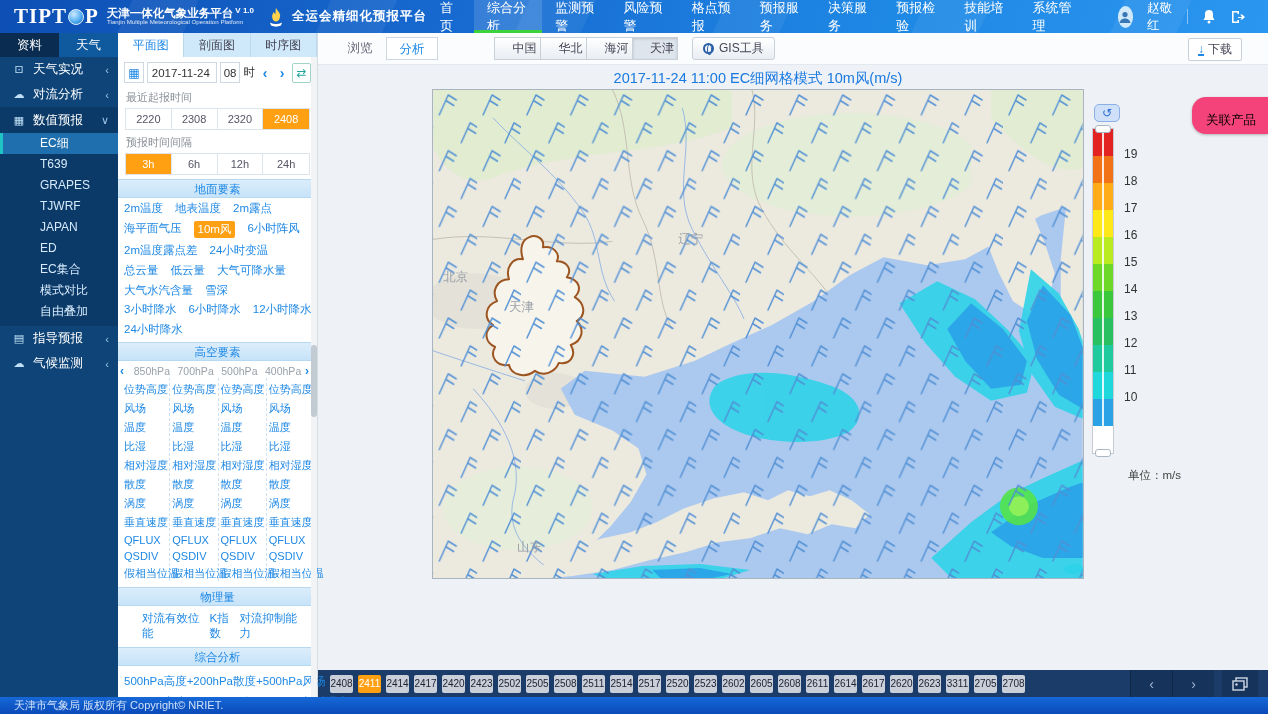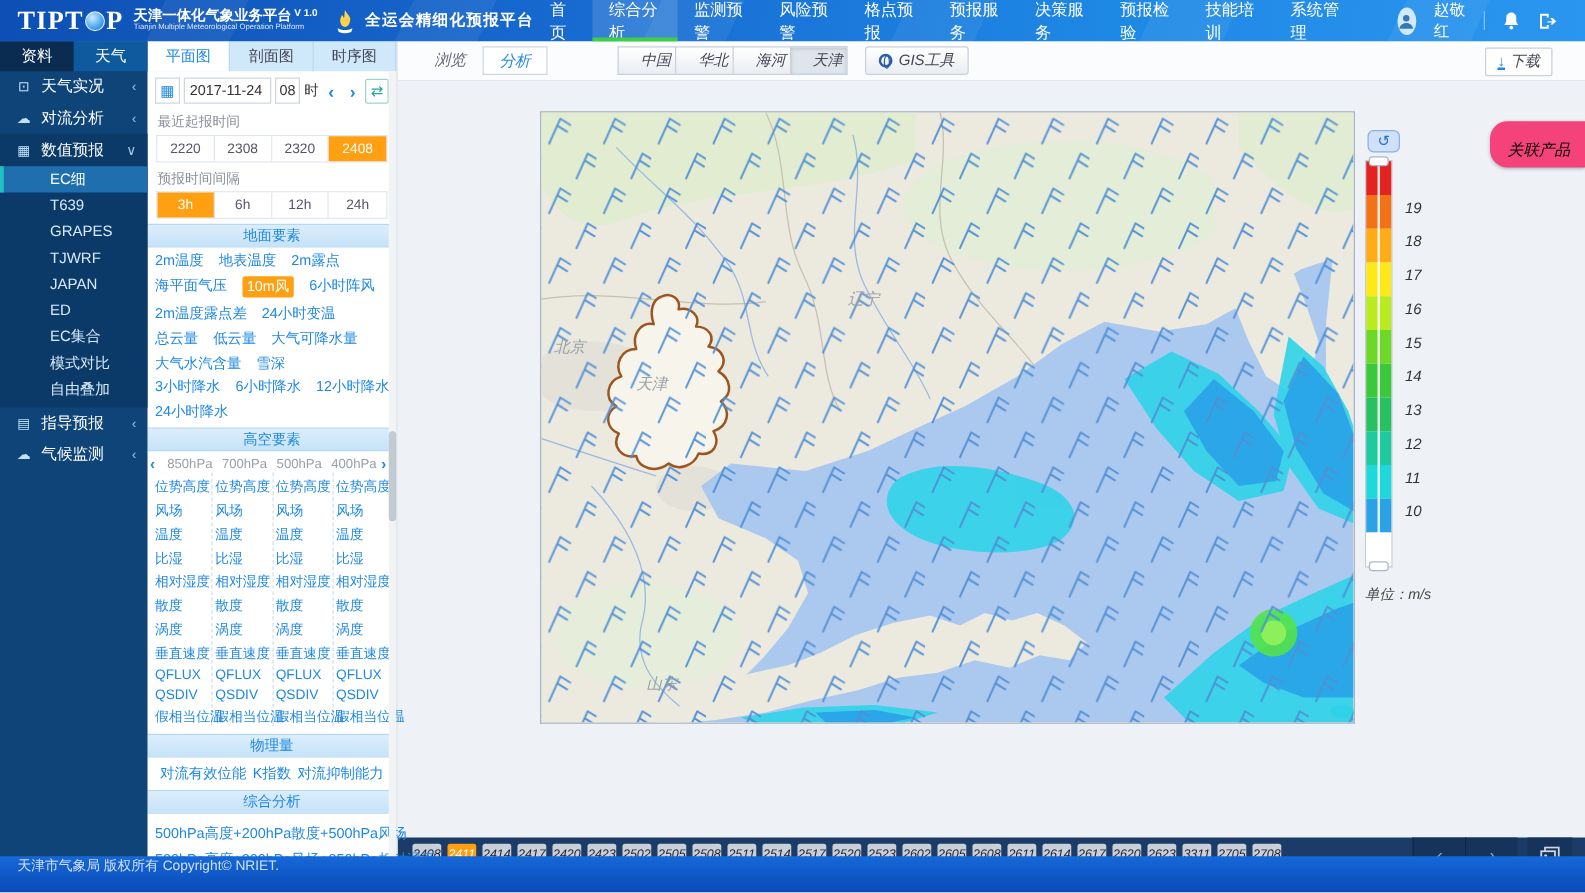--- a/index.html
+++ b/index.html
@@ -70,29 +70,29 @@
   .itemwrap { display:flex; flex-wrap:wrap; padding:3px 4px 1px 6px; column-gap:12px; row-gap:5px; }
   .itemwrap .pitem { font-size:11.5px; color:#1e88e5; cursor:pointer; white-space:nowrap; }
   .itemwrap .pitem.active { background:#ffa012; color:#fff; padding:1px 4px; border-radius:2px; }
   #upperhead { display:flex; align-items:center; padding:3px 2px 0 2px; }
   #upperhead .lvl { flex:1; text-align:center; font-size:10.5px; color:#98a0a8; }
   #upperhead .uarrow { color:#1e88e5; font-size:12px; font-weight:bold; width:10px; cursor:pointer; }
   #uppercols { display:flex; padding:0 2px 2px 4px; }
   .ucol { width:25%; border-right:1px dashed #cfe0f0; }
   .ucol:last-child { border-right:none; }
   .ucol .uitem { display:block; font-size:11px; color:#1e88e5; margin:4px 0 0 2px; white-space:nowrap; cursor:pointer; }
-  #physrow { display:flex; justify-content:space-between; padding:5px 10px 2px 10px; }
+  #physrow { display:flex; justify-content:space-between; padding:5px 10px 2px 24px; }
   #physrow .pitem { font-size:11.5px; color:#1e88e5; cursor:pointer; }
   #complist { padding:2px 6px; }
   #complist .citem { font-size:11.5px; color:#1e88e5; margin:6px 0; white-space:nowrap; cursor:pointer; }
   #pscroll { position:absolute; right:0; top:24px; bottom:0; width:6px; background:#f1f3f5; }
   #pthumb { position:absolute; top:288px; right:0; width:6px; height:72px; background:#c2cad2; border-radius:3px; }
 
   
-  #main { position:absolute; left:318px; top:33px; right:0; bottom:17px;font-style:italic; }
+  #main { position:absolute; left:318px; top:33px; right:0; bottom:17px; }
   #toolbar { height:32px; background:#fbfcfe; border-bottom:1px solid #e2e8ee; display:flex; align-items:center; padding-left:16px; position:relative; }
   .vtabs { display:flex; }
   .vtabs .vtab { width:52px; height:23px; line-height:23px; text-align:center; font-size:12.5px; color:#667; cursor:pointer; }
   .vtabs .vtab.active { background:#fff; border:1px solid #cfd8e2; color:#1e88e5; }
   .regions { display:flex; margin-left:56px; }
   .regions .rbtn { width:46px; height:23px; line-height:21px; text-align:center; font-size:12px; color:#445;
     background:linear-gradient(#ffffff,#e9edf2); border:1px solid #c8d0da; border-right:none; cursor:pointer;padding-left:14px; }
   .regions .rbtn:last-child { border-right:1px solid #c8d0da; }
   .regions .rbtn.active { background:#dfe5ec; box-shadow:inset 0 1px 3px rgba(0,0,0,.15); }
   #gisbtn { margin-left:14px; height:23px; display:flex; align-items:center; gap:5px; padding:0 10px;
@@ -110,38 +110,38 @@
   #map { position:absolute; left:114px; top:23px; width:652px; height:490px; border:1px solid #a8b4c0; background:#ece9df; }
 
   
   #legend { position:absolute; left:774px; top:38px; width:70px; }
   #lreset { width:26px; height:18px; border-radius:5px; background:#cfe0f8; border:1px solid #8ab0e8; color:#2a6fd0;
     font-size:12px; display:flex; align-items:center; justify-content:center; cursor:pointer; margin-left:2px; }
   #lbar { position:relative; width:22px; margin-top:6px; border:1px solid #c8ccd2; }
   #lbar .seg { width:20px; height:27px; }
   #ltrack { position:absolute; left:9px; top:0; bottom:0; width:2px; background:rgba(255,255,255,.85); }
   .handle { position:absolute; left:2px; width:16px; height:8px; background:#fff; border:1px solid #aab8c6; border-radius:3px; cursor:pointer; }
-  #lticks { position:absolute; left:32px; top:37px;margin-top:12px; }
+  #lticks { position:absolute; left:32px; top:37px; }
   #lticks span { display:block; height:27px; line-height:27px; font-size:12px; color:#333; }
-  #lunit { margin-top:14px; font-size:11.5px; color:#444; white-space:nowrap; }
+  #lunit { margin-top:14px; font-size:11.5px; color:#444; white-space:nowrap;margin-left:36px; }
 
   
   #timeline { position:absolute; left:0; right:0; bottom:0; height:27px; background:#1b3c68; display:flex; align-items:center; padding-left:12px; }
   #tlist { display:flex; gap:5px; }
   #tlist .tbtn { width:23px; height:18px; line-height:18px; text-align:center; font-size:10px; color:#223;
     background:#c9d0d9; border-radius:2px; cursor:pointer; }
   #tlist .tbtn.active { background:#ffa012; color:#fff; }
   #tlnav { position:absolute; right:54px; top:0; height:27px; display:flex; }
   #tlnav .tarr { width:42px; height:27px; background:#16335c; color:#9fb4d0; font-size:14px;
     display:flex; align-items:center; justify-content:center; cursor:pointer; border-left:1px solid #0f2848; }
   #tlframes { position:absolute; right:10px; top:0; width:36px; height:27px; background:#16335c;
     display:flex; align-items:center; justify-content:center; cursor:pointer; }
 
   
-  #footer { position:absolute; left:0; right:0; bottom:0; height:29px; background:linear-gradient(#1668d8,#0a4ab8);
+  #footer { position:absolute; left:0; right:0; bottom:0; height:17px; background:linear-gradient(#1668d8,#0a4ab8);
     color:#cfe0f8; font-size:11px; line-height:16px; padding-left:14px; z-index:30; }
 </style>
 </head>
 <body>
 
 <div id="topnav">
   <div class="brand">
     <span class="logo">
       <span>TIPT</span>
         <span class="globe"></span>
@@ -390,20 +390,21 @@
       <span class="gisglobe"></span>
       <span>GIS工具</span>
     </div>
     <div id="dlbtn">
       <span class="dlicon">↓</span>
       <span>下载</span>
     </div>
   </div>
 
   <div id="content">
+    <div id="maptitle">2017-11-24 11:00 EC细网格模式 10m风(m/s)</div>
     <div id="related">关联产品</div>
 
     <svg id="map" viewBox="0 0 652 490">
       <defs>
         <pattern id="barbs" width="44" height="56" patternUnits="userSpaceOnUse">
           <g stroke="#4f8fd4" stroke-width="1.5" fill="none" stroke-linecap="round">
             <path d="M6 25 L15 5 M15 5 L23 10 M12.5 10.5 L20.5 15.5"></path>
             <path d="M28 53 L37 33 M37 33 L45 38 M34.5 38.5 L42.5 43.5"></path>
           </g>
         </pattern>

